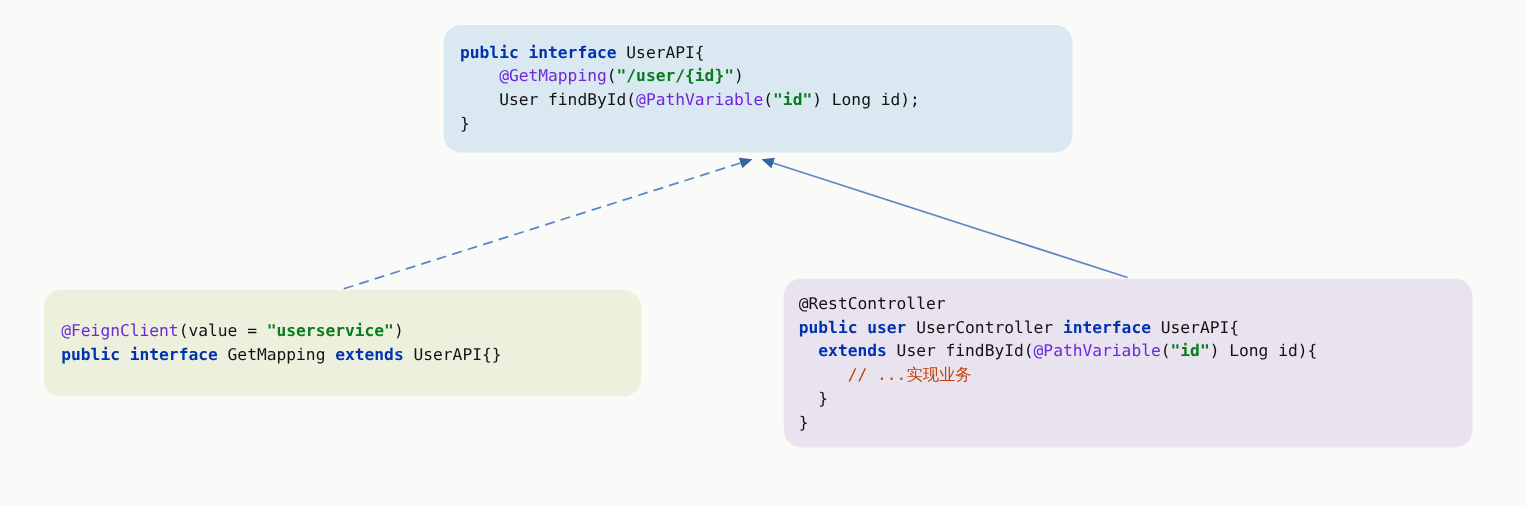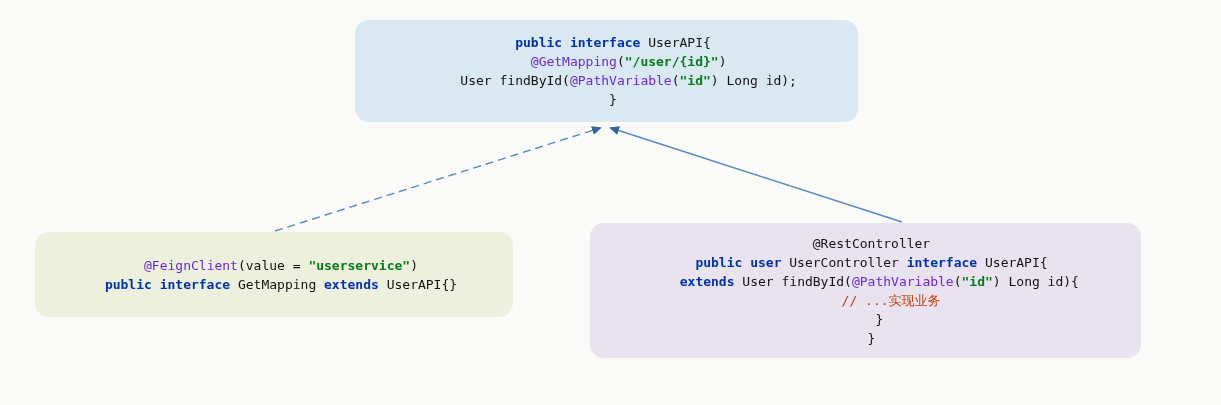--- a/index.html
+++ b/index.html
@@ -28,31 +28,30 @@
     background: #d9e8f1;
     padding-left: 13px;
   }
   .box-left {
     left: 35px; top: 232px;
     width: 478px; height: 85px;
     background: #eef0de;
     padding-left: 14px;
   }
   .box-right {
-    left: 590px; top: 223px;
+    left: 627px; top: 223px;
     width: 551px; height: 135px;
     background: #e8e3ee;
     padding-left: 12px;
   }
   .code-line {
     white-space: pre;
     font-size: 13px;
     line-height: 19px;
     color: #131313;
-    text-align: center;
   }
   .tok-kw  { color: #0032b0; font-weight: bold; }
   .tok-ann { color: #6d28d9; }
   .tok-str { color: #077c1b; font-weight: bold; }
   .tok-cmt { color: #c2410c; }
   .tok-pl  { color: #131313; }
   .arrow-layer {
     position: absolute;
     left: 0; top: 0;
     width: 1221px;

